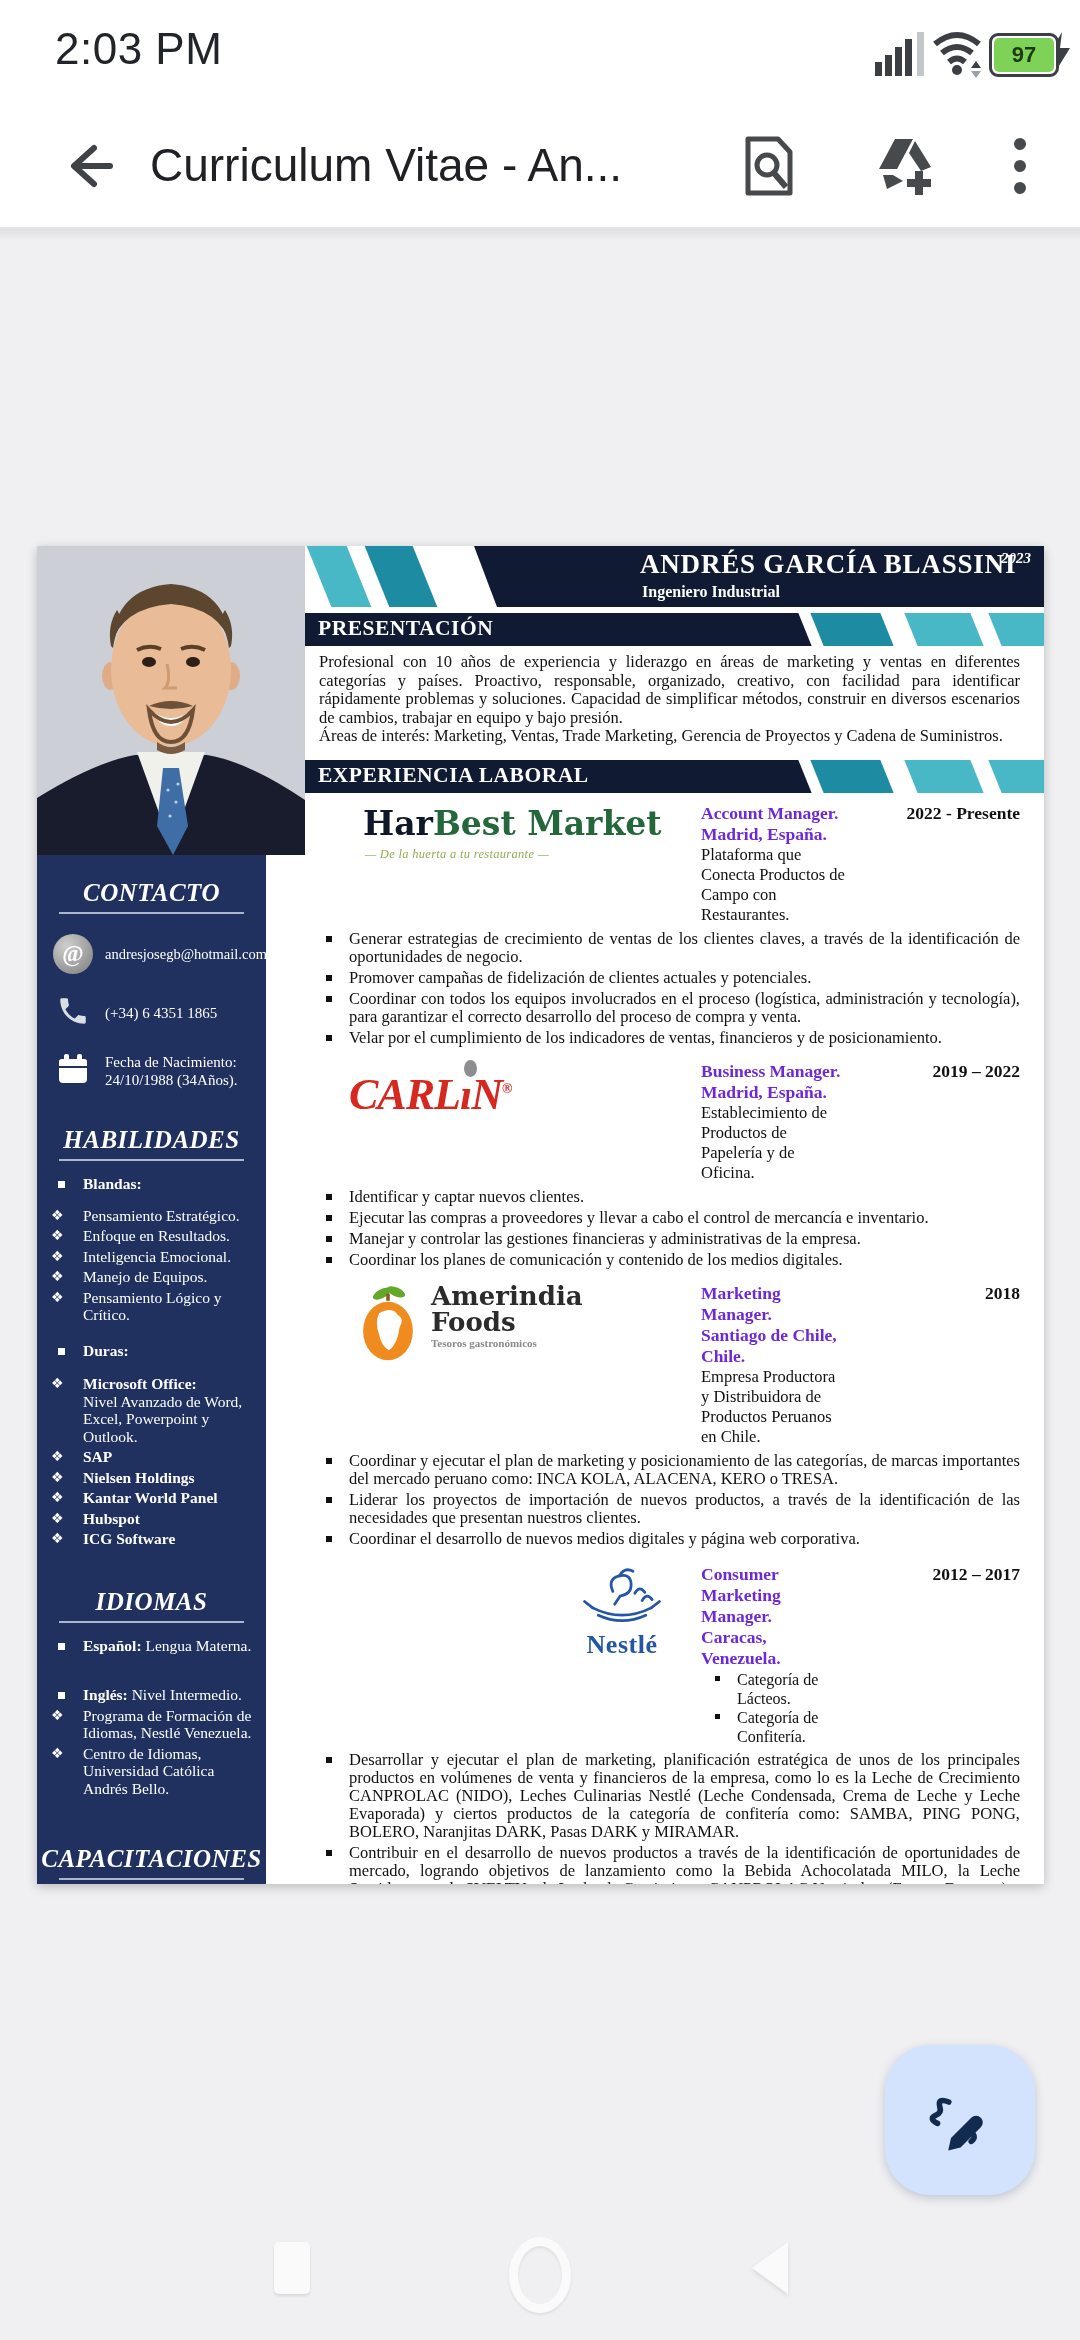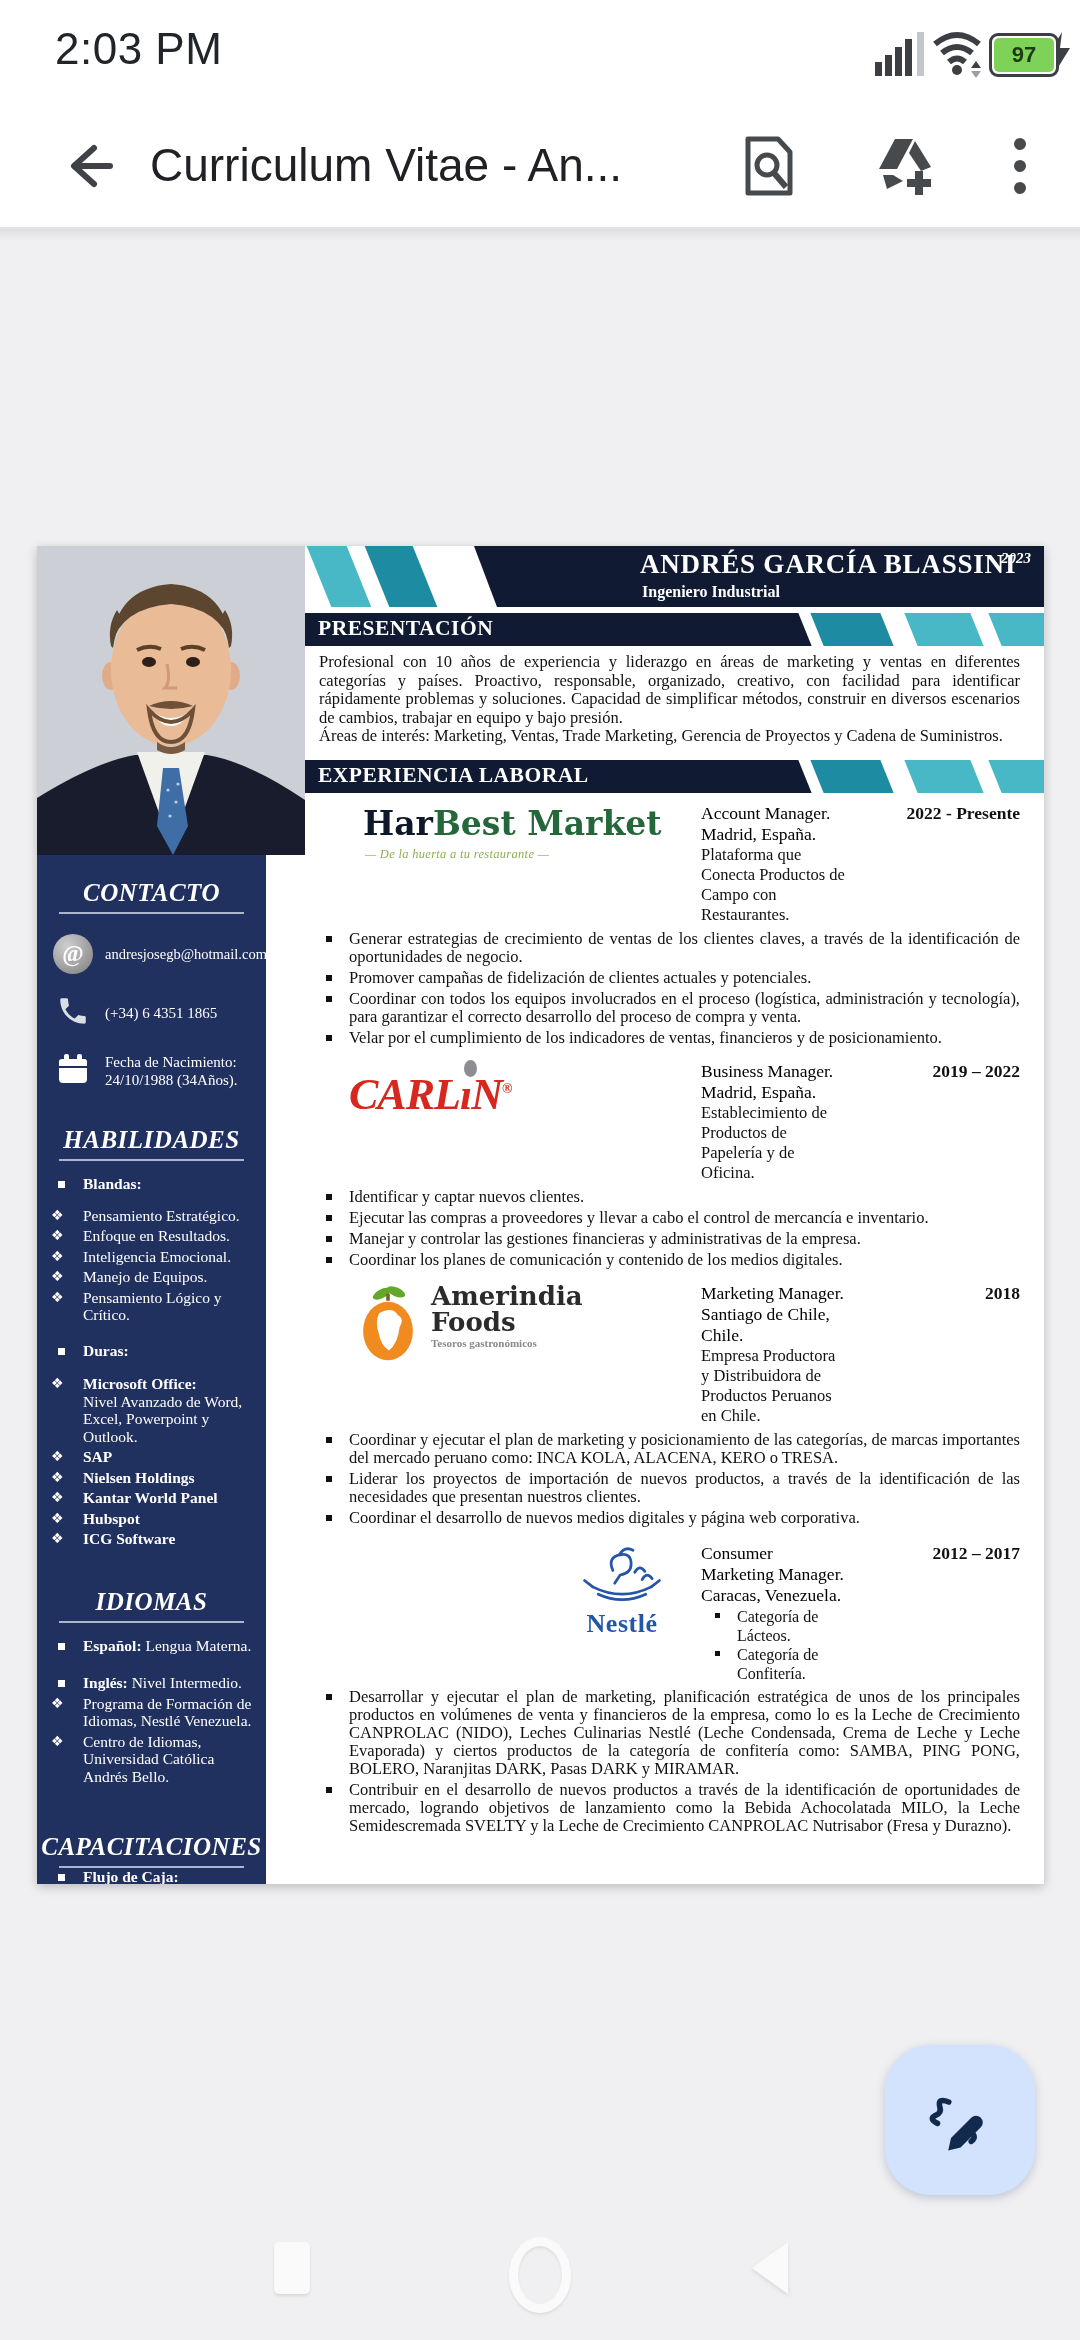--- a/index.html
+++ b/index.html
@@ -55,21 +55,21 @@
 
   .secbar{position:relative;height:33px;background:#101b33;margin-top:6px;overflow:hidden}
   .secbar .txt{position:absolute;left:13px;top:3px;color:#fff;font-weight:bold;font-size:21.5px;letter-spacing:.5px}
   .sb-w{position:absolute;top:0;height:33px;background:#fff;transform:skewX(22deg)}
   .sb-s{position:absolute;top:0;height:33px;transform:skewX(22deg)}
 
   .para{margin:7px 24px 0 14px;text-align:justify;font-size:16.5px;line-height:18.5px;color:#111}
   .jobrow{display:flex;margin:10px 24px 0 14px}
   .logocell{width:382px;flex:none}
   .jobinfo{flex:1}
-  .jtitle,.jloc{font-weight:normal;font-size:17.5px;line-height:21px;color:#000000}
+  .jtitle,.jloc{font-weight:bold;font-size:17.5px;line-height:21px;color:#6d28d9}
   .jdesc{font-size:16.5px;line-height:20px;color:#111}
   .jdates{width:175px;flex:none;text-align:right;font-weight:bold;font-size:17.5px;color:#111;white-space:nowrap}
   ul.blts{list-style:none;margin:5px 24px 0 14px;padding:0}
   ul.blts li{position:relative;padding-left:30px;text-align:justify;font-size:16.5px;line-height:18px;margin-bottom:3px;color:#111}
   ul.blts li::before{content:"";position:absolute;left:7px;top:6px;width:6px;height:6px;background:#111}
   ul.subb{list-style:none;margin:1px 0 0 8px;padding:0}
   ul.subb li{position:relative;padding-left:28px;font-size:16px;line-height:19px;color:#111}
   ul.subb li::before{content:"";position:absolute;left:6px;top:6px;width:5px;height:5px;background:#111}
 
   
@@ -261,21 +261,21 @@
         <li class="dili b">ICG Software</li>
       </ul>
 
       <div style="margin-top:40px">
         <div class="sh">IDIOMAS</div>
         <div class="rule"></div>
       </div>
       <ul style="margin-top:14px">
         <li class="sqli"><span class="b">Español:</span><span> Lengua Materna.</span></li>
       </ul>
-      <ul style="margin-top:20px">
+      <ul style="margin-top:32px">
         <li class="sqli"><span class="b">Inglés:</span><span> Nivel Intermedio.</span></li>
         <li class="dili">Programa de Formación de Idiomas, Nestlé Venezuela.</li>
         <li class="dili">Centro de Idiomas, Universidad Católica Andrés Bello.</li>
       </ul>
 
       <div style="margin-top:48px">
         <div class="sh">CAPACITACIONES</div>
         <div class="rule"></div>
       </div>
       <ul style="">

